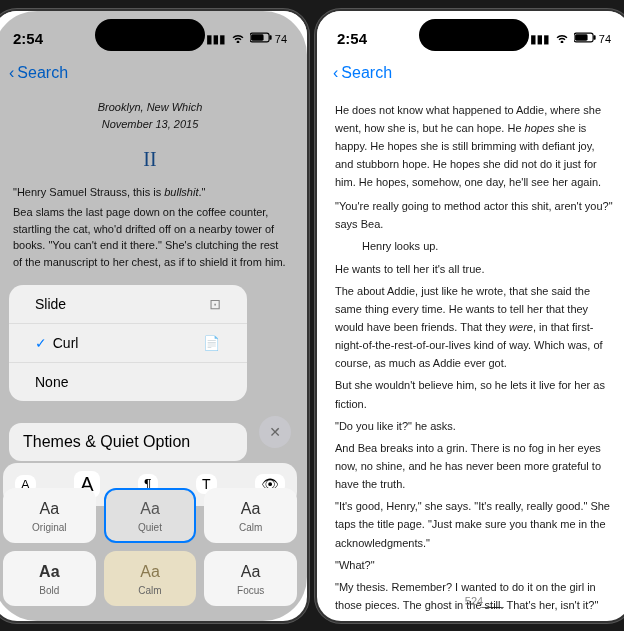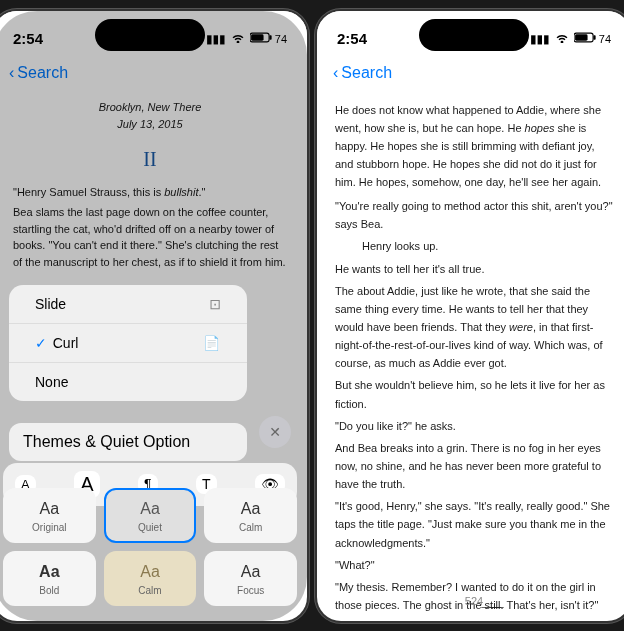--- a/index.html
+++ b/index.html
@@ -262,22 +262,22 @@
 
     <div class="nav-bar">
       <div class="back-btn">
         <span>‹</span>
         <span>Search</span>
       </div>
     </div>
 
     <div class="book-content" style="height:180px; overflow:hidden;">
       <div class="book-header">
-        <div>Brooklyn, New There</div>
-        <div>July 13, 2015</div>
+        <div>Brooklyn, New Which</div>
+        <div>November 13, 2015</div>
       </div>
       <div class="chapter-num">II</div>
       <p style="font-size:11px; line-height:1.5; margin-bottom:4px;">"Henry Samuel Strauss, this is <em>bullshit</em>."</p>
       <p style="font-size:11px; line-height:1.5; margin-bottom:4px;">Bea slams the last page down on the coffee counter, startling the cat, who'd drifted off on a nearby tower of books. "You can't end it there." She's clutching the rest of the manuscript to her chest, as if to shield it from him. The title page stares back at him.</p>
 
     </div>
 
     <div style="position:absolute; top:0; left:0; right:0; bottom:0; background:rgba(0,0,0,0.25); z-index:25; border-radius:44px;"></div>
 
     <div class="scroll-options">

